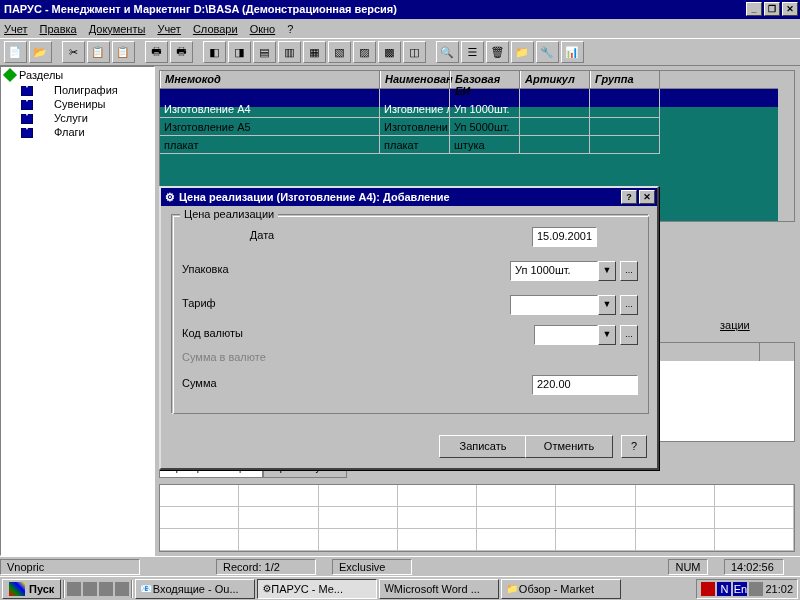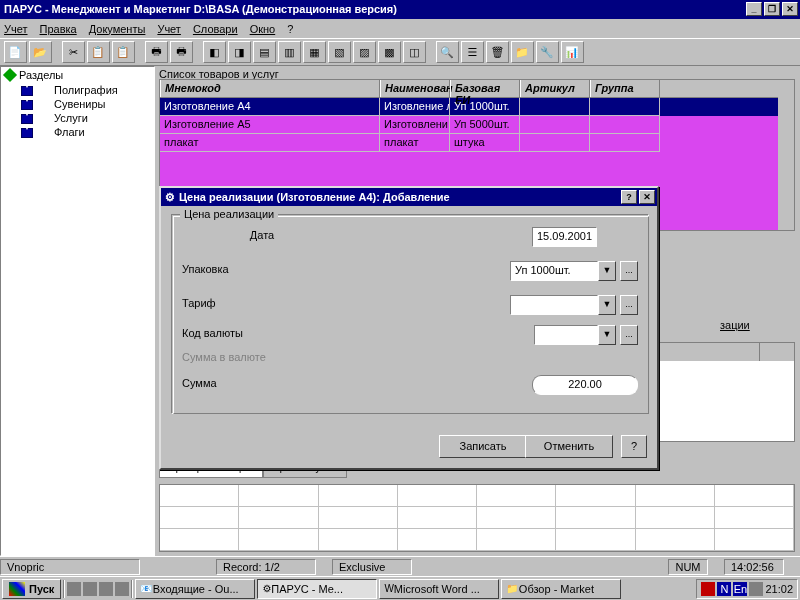--- a/index.html
+++ b/index.html
@@ -23,25 +23,25 @@
 
 .tree { position: absolute; left: 0; top: 66px; width: 155px; height: 490px; background: #fff; border-top: 1px solid #808080; border-left: 1px solid #808080; border-right: 1px solid #fff; border-bottom: 1px solid #fff; }
 .tree-head { padding: 2px 4px; display:flex; align-items:center; gap:4px; }
 .tree-item { padding: 1px 4px 1px 20px; display:flex; align-items:flex-end; gap:21px; }
 .book-icon { width:12px; height:10px; background:#0000a0; border:1px solid #000060; display:inline-block; clip-path: polygon(0 0, 40% 0, 50% 20%, 60% 0, 100% 0, 100% 100%, 0 100%); }
 .diamond { width:10px; height:10px; background:#00a000; transform: rotate(45deg); display:inline-block; }
 
 
 .main { position: absolute; left: 155px; top: 66px; width: 645px; height: 490px; background: #c0c0c0; }
 .list-label { position:absolute; left:4px; top:2px; }
-.grid1 { position:absolute; left:4px; top:13px; width:636px; height:152px; background:#d946ef; border:1px solid #808080; }
+.grid1 { position:absolute; left:4px; top:4px; width:636px; height:152px; background:#0f766e; border:1px solid #808080; }
 .grid-header { display:flex; background:#c0c0c0; height:18px; border-bottom:1px solid #808080; }
 .grid-header div { border-right:1px solid #808080; border-left:1px solid #fff; padding:2px 4px; font-style: italic; font-weight: bold; }
 .grid-row { display:flex; height:18px; }
-.grid-row div { border-right:1px solid #c0c0c0; border-bottom:1px solid #c0c0c0; padding:2px 4px; overflow:hidden; white-space:nowrap; }
+.grid-row div { border-right:1px solid #c0c0c0; border-bottom:1px solid #c0c0c0; padding:14px 4px; overflow:hidden; white-space:nowrap; }
 .grid-row.selected { background:#000080; color:#fff; }
 .c1 { width:220px; } .c2 { width:70px; } .c3 { width:70px; } .c4 { width:70px; } .c5 { width:70px; }
 .grid1-scrollbar { position:absolute; right:0; top:0; width:16px; height:100%; background:#c0c0c0; }
 
 .bottom-tab-label { position:absolute; left:565px; top:253px;text-decoration:underline; }
 .grid2 { position:absolute; left:4px; top:276px; width:636px; border:1px solid #808080; background:#fff; }
 .grid2-head { display:flex; height:18px; background:#c0c0c0; }
 .grid2-head div { border-right:1px solid #808080; border-left:1px solid #fff; padding:2px 4px; font-style:italic; font-weight:bold; width:120px; }
 .grid2-body { height:80px; background:#fff; }
 .subtabs { position:absolute; left:4px; top:394px; display:flex; }
@@ -289,21 +289,21 @@
       <div class="dots">...</div>
     </div>
 
     <div class="field" style="top:136px;">
       <div class="field-label disabled">Сумма в валюте</div>
     </div>
 
     <div class="field" style="top:162px;">
       <div class="field-label">Сумма</div>
     </div>
-    <div style="position:absolute; left:360px; top:160px; width:106px; text-align:center;border-radius:9px;" class="input"><span>220.00</span></div>
+    <div style="position:absolute; left:360px; top:160px; width:106px; text-align:left;" class="input"><span>220.00</span></div>
   </div>
 
   <div class="dlg-btn" style="right:130px;">Записать</div>
   <div class="dlg-btn" style="right:44px;">Отменить</div>
   <div class="dlg-btn" style="right:10px; width:26px;">?</div>
 </div>
 
 <div class="statusbar">
   <div class="status-cell" style="width:140px;">Vnopric</div>
   <div style="width:60px;"></div>

